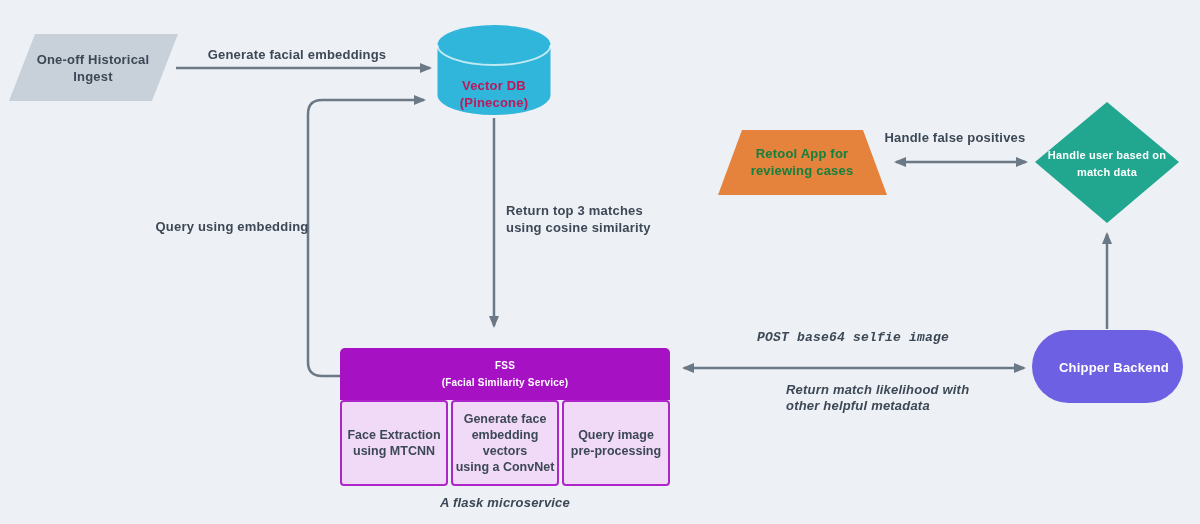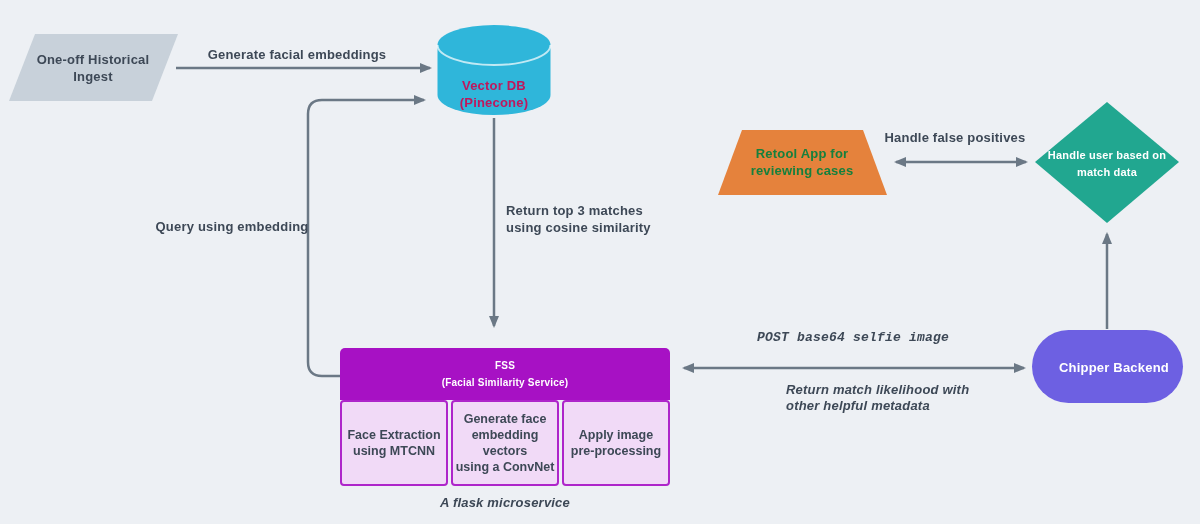--- a/index.html
+++ b/index.html
@@ -106,19 +106,19 @@
   <div id="fss">
     <div class="fss-header">FSS
 (Facial Similarity Service)</div>
     <div class="fss-modules">
       <div class="fss-module">Face Extraction
 using MTCNN</div>
       <div class="fss-module">Generate face
 embedding
 vectors
 using a ConvNet</div>
-      <div class="fss-module">Apply image
+      <div class="fss-module">Query image
 pre-processing</div>
     </div>
   </div>
   <div class="lbl" id="lbl-caption">A flask microservice</div>
 
 </div>
 
 </body></html>

